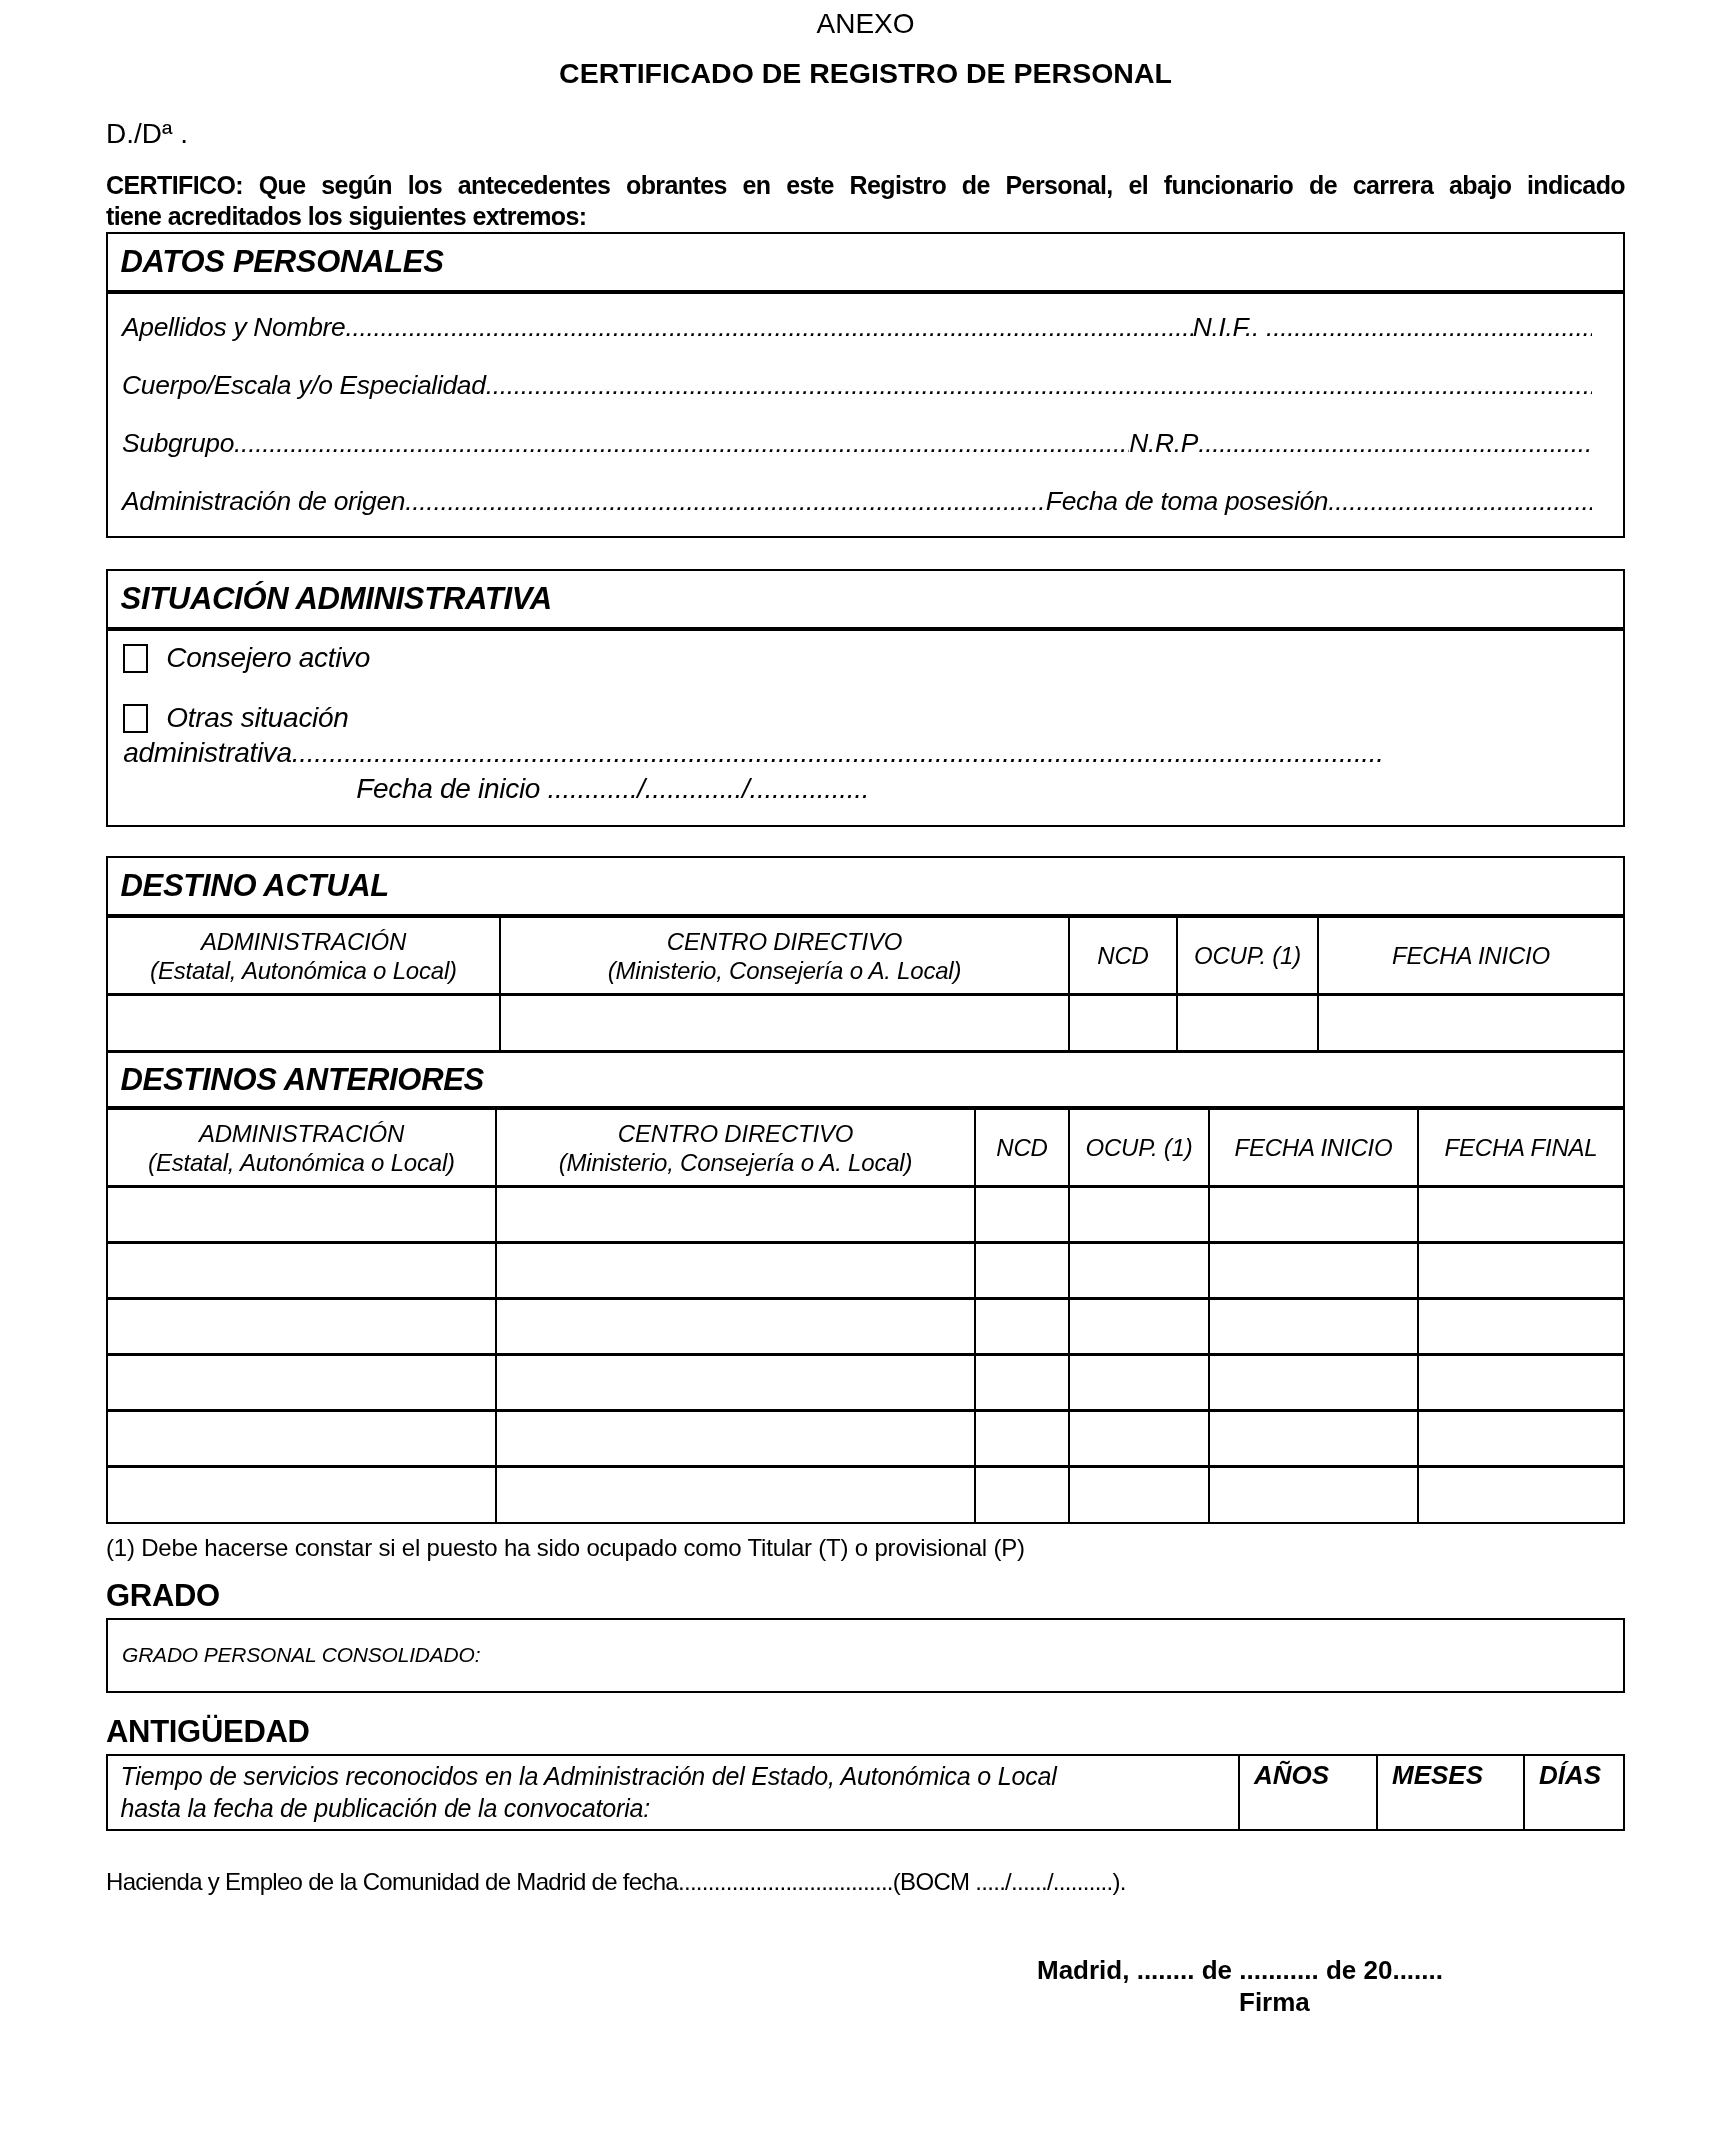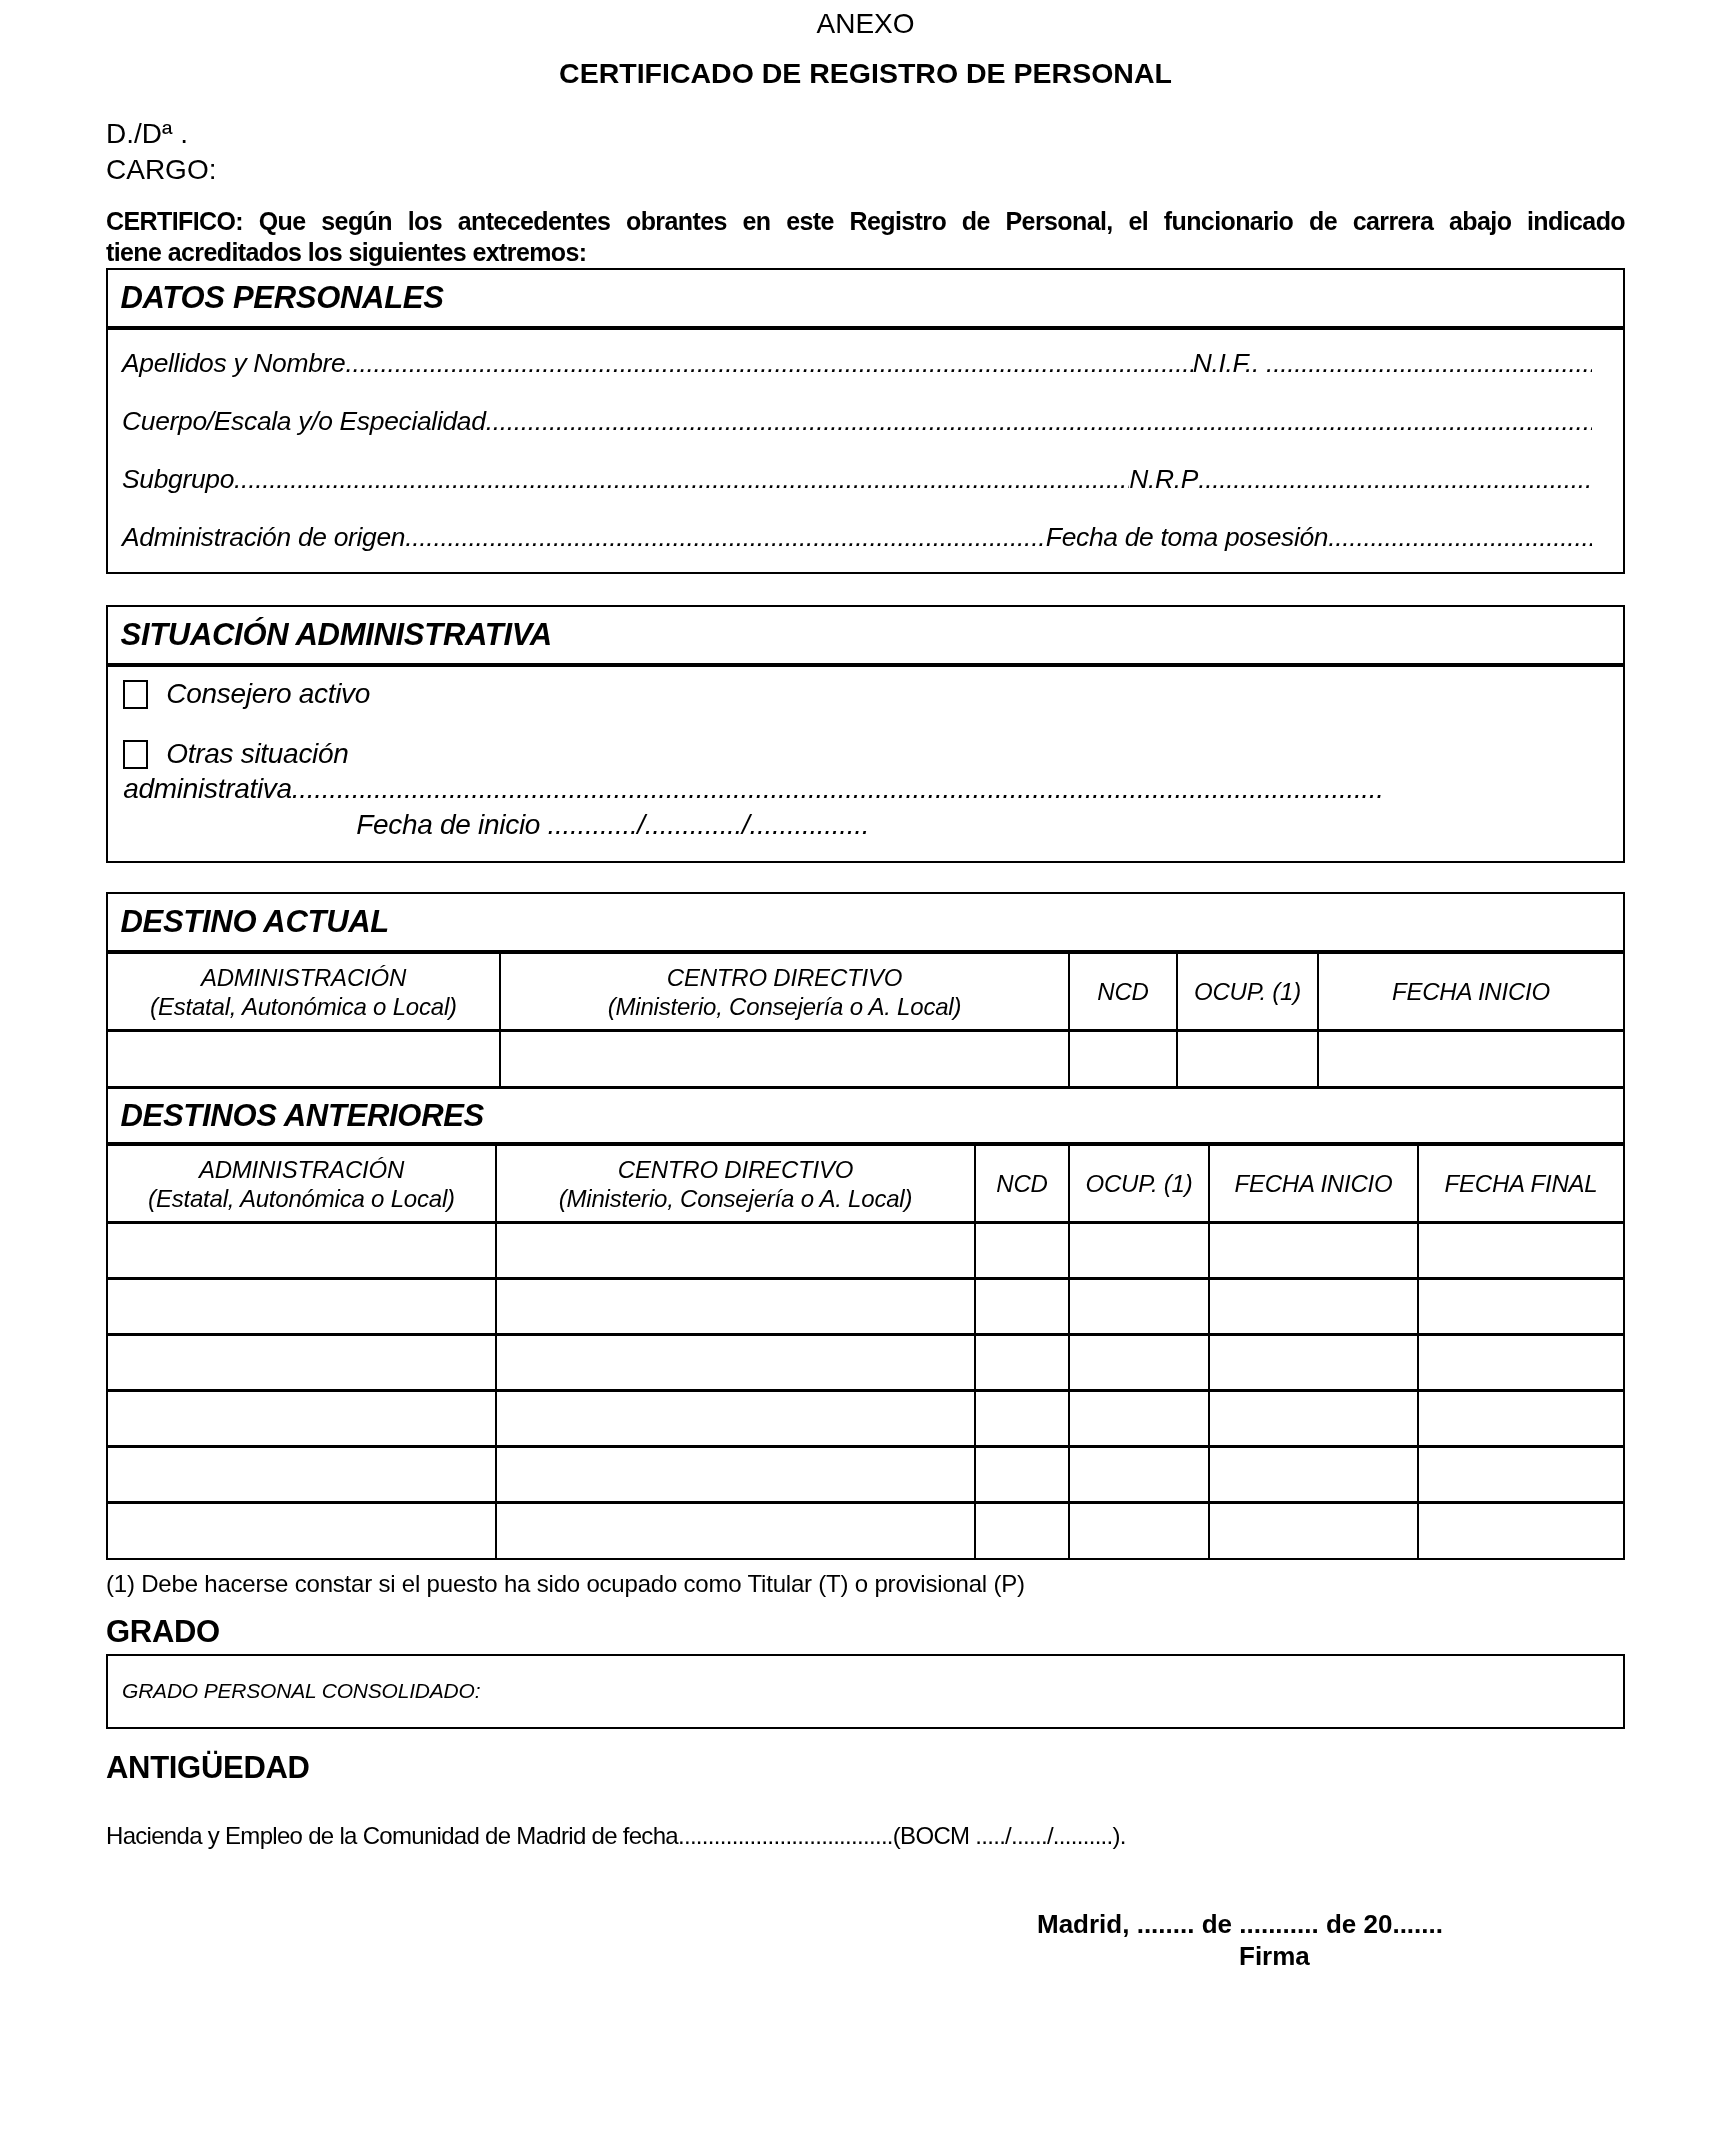--- a/index.html
+++ b/index.html
@@ -86,21 +86,20 @@
 </head>
 <body>
 
 <div class="page">
 
   <div class="t-anexo">ANEXO</div>
   <div class="t-main">CERTIFICADO DE REGISTRO DE PERSONAL</div>
 
   <div class="dda-block">
     <div>D./Dª .</div>
-    <div>CARGO:</div>
   </div>
 
   <div class="certifico">
     <div class="just">CERTIFICO: Que según los antecedentes obrantes en este Registro de Personal, el funcionario de carrera abajo indicado</div>
     <div>tiene acreditados los siguientes extremos:</div>
   </div>
 
   <div class="formbox datos-box">
     <div class="box-header">DATOS PERSONALES</div>
     <div class="datos-body">
@@ -262,20 +261,29 @@
   </div>
 
   <div class="footnote">(1) Debe hacerse constar si el puesto ha sido ocupado como Titular (T) o provisional (P)</div>
 
   <div class="secheading">GRADO</div>
   <div class="formbox grado-box">
     <div class="cell">GRADO PERSONAL CONSOLIDADO:</div>
   </div>
 
   <div class="secheading antiguedad-heading">ANTIGÜEDAD</div>
+  <div class="formbox antiguedad-box">
+    <div class="txtcell">
+      <span>Tiempo de servicios reconocidos en la Administración del Estado, Autonómica o Local</span>
+      <span>hasta la fecha de publicación de la convocatoria:</span>
+    </div>
+    <div class="numcell">AÑOS</div>
+    <div class="numcell">MESES</div>
+    <div class="numcell">DÍAS</div>
+  </div>
 
   <div class="certificacion">
     <div>Hacienda y Empleo de la Comunidad de Madrid de fecha....................................(BOCM ...../....../..........).</div>
   </div>
 
   <div class="signature">
     <div>Madrid, ........ de ........... de 20.......</div>
     <div class="firma">Firma</div>
   </div>
 

